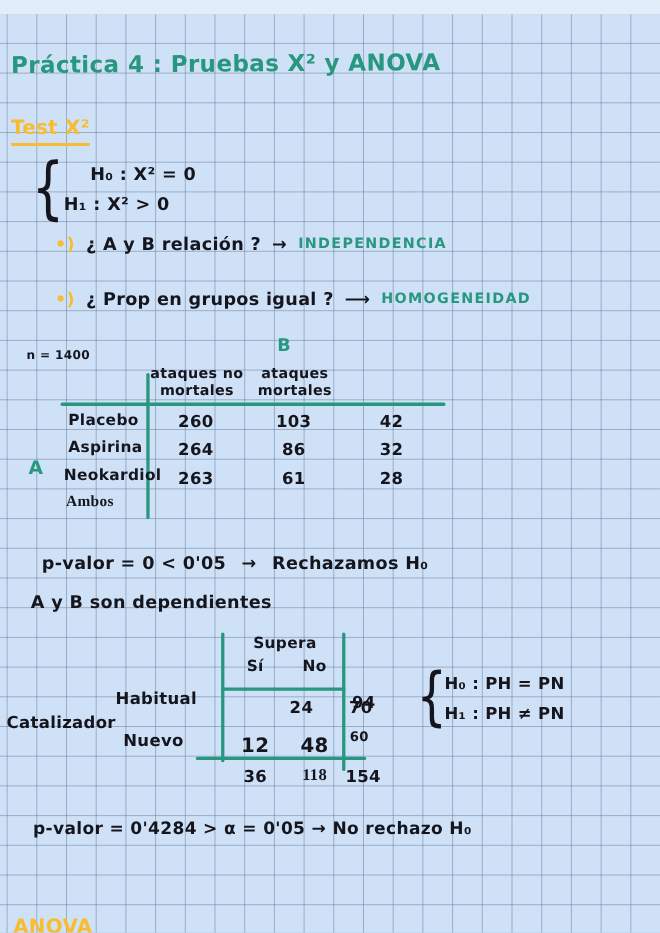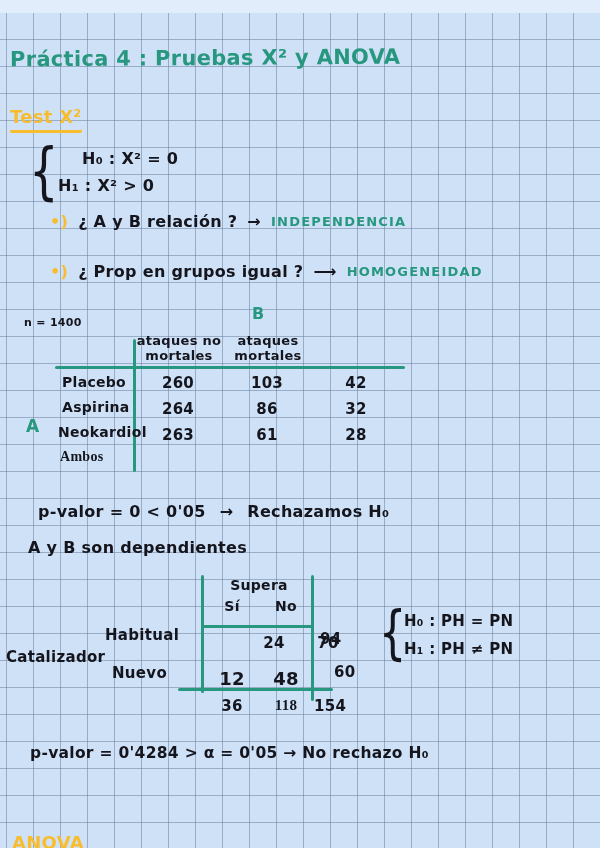--- a/index.html
+++ b/index.html
@@ -126,21 +126,21 @@
   </div>
   <div class="hw" style="left:320px;top:630px;font-size:15px;">94</div>
 
   <div class="hw" style="left:6px;top:648px;font-size:15px;">Catalizador</div>
 
   <div class="hw" style="left:112px;top:664px;font-size:15px;">Nuevo</div>
   <div class="cells hw" style="left:205px;top:668px;width:108px;font-size:18px;">
     <span class="cell" style="width:54px;">12</span>
     <span class="cell" style="width:54px;">48</span>
   </div>
-  <div class="hw" style="left:318px;top:663px;font-size:15px;margin-left:16px;">60</div>
+  <div class="hw" style="left:318px;top:663px;font-size:12px;">60</div>
 
   <div class="cells hw" style="left:205px;top:697px;width:108px;font-size:15px;">
     <span class="cell" style="width:54px;">36</span>
     <span class="cell" style="width:54px;font-family:Liberation Serif, serif;">118</span>
   </div>
   <div class="hw" style="left:314px;top:697px;font-size:15px;">154</div>
 
   <div class="hw brace" style="left:374px;top:604px;font-size:58px;">{</div>
   <div class="hw" style="left:404px;top:612px;font-size:15px;">H₀ : PH = PN</div>
   <div class="hw" style="left:404px;top:640px;font-size:15px;">H₁ : PH ≠ PN</div>

